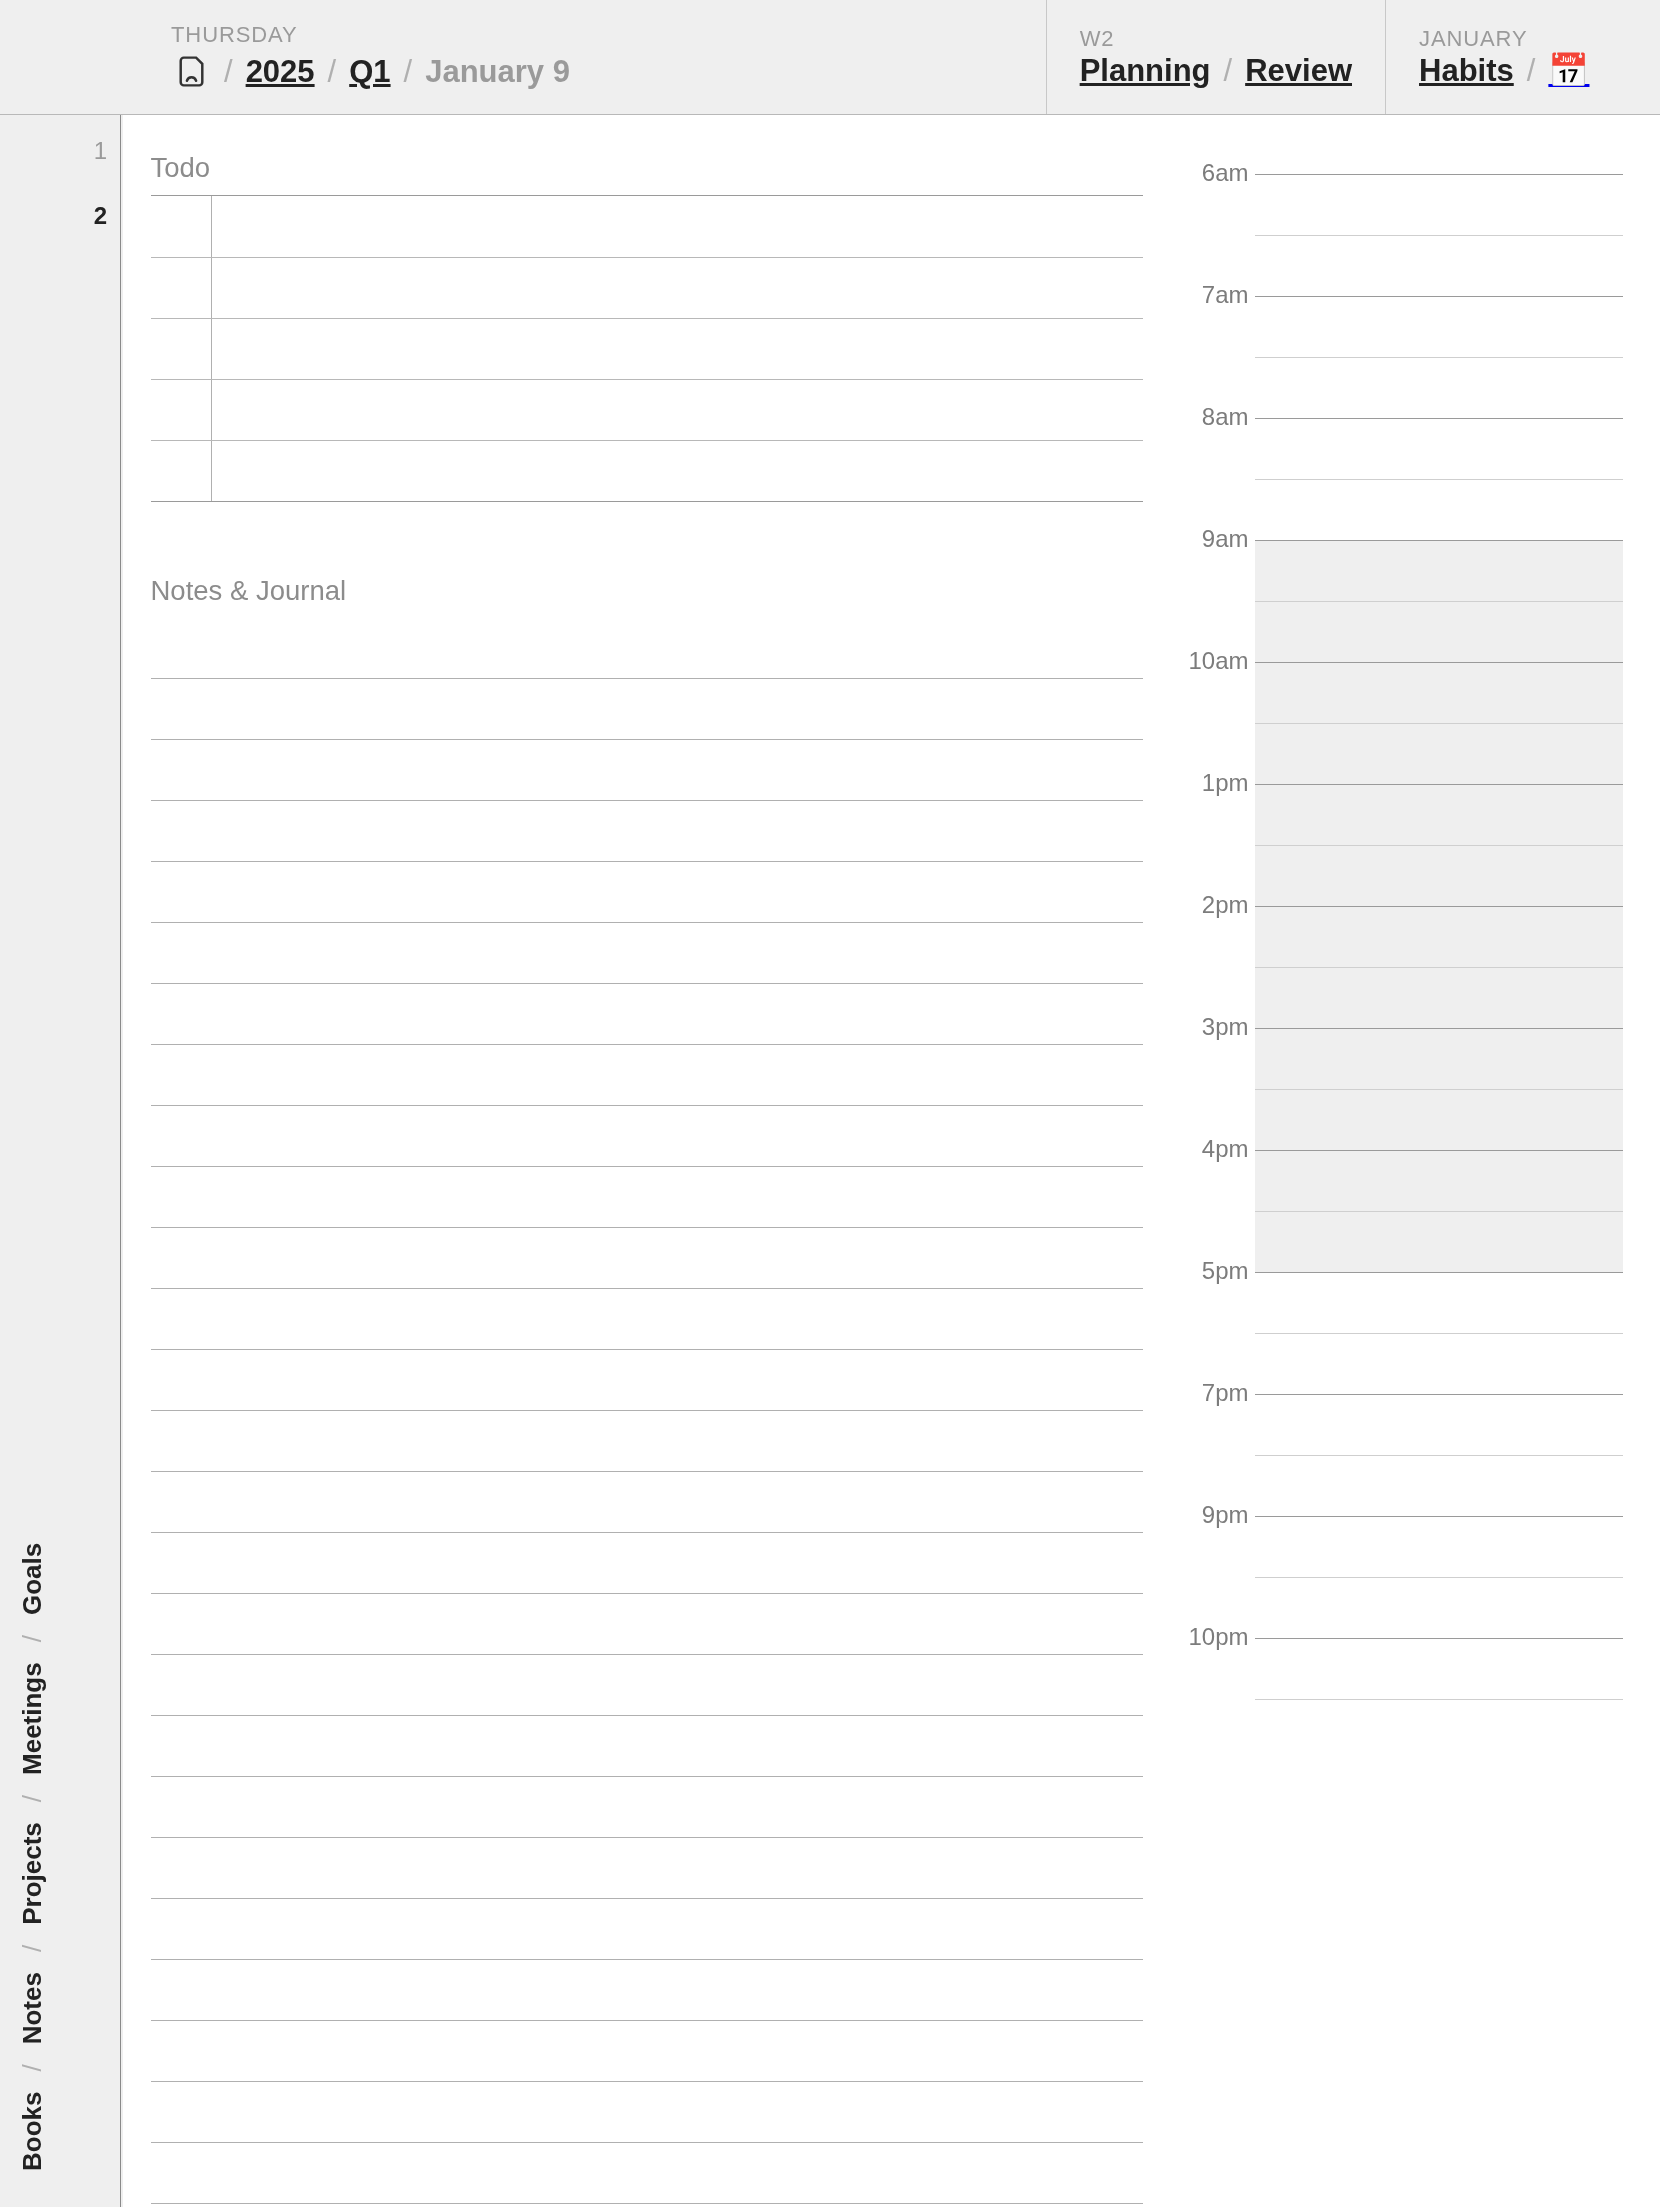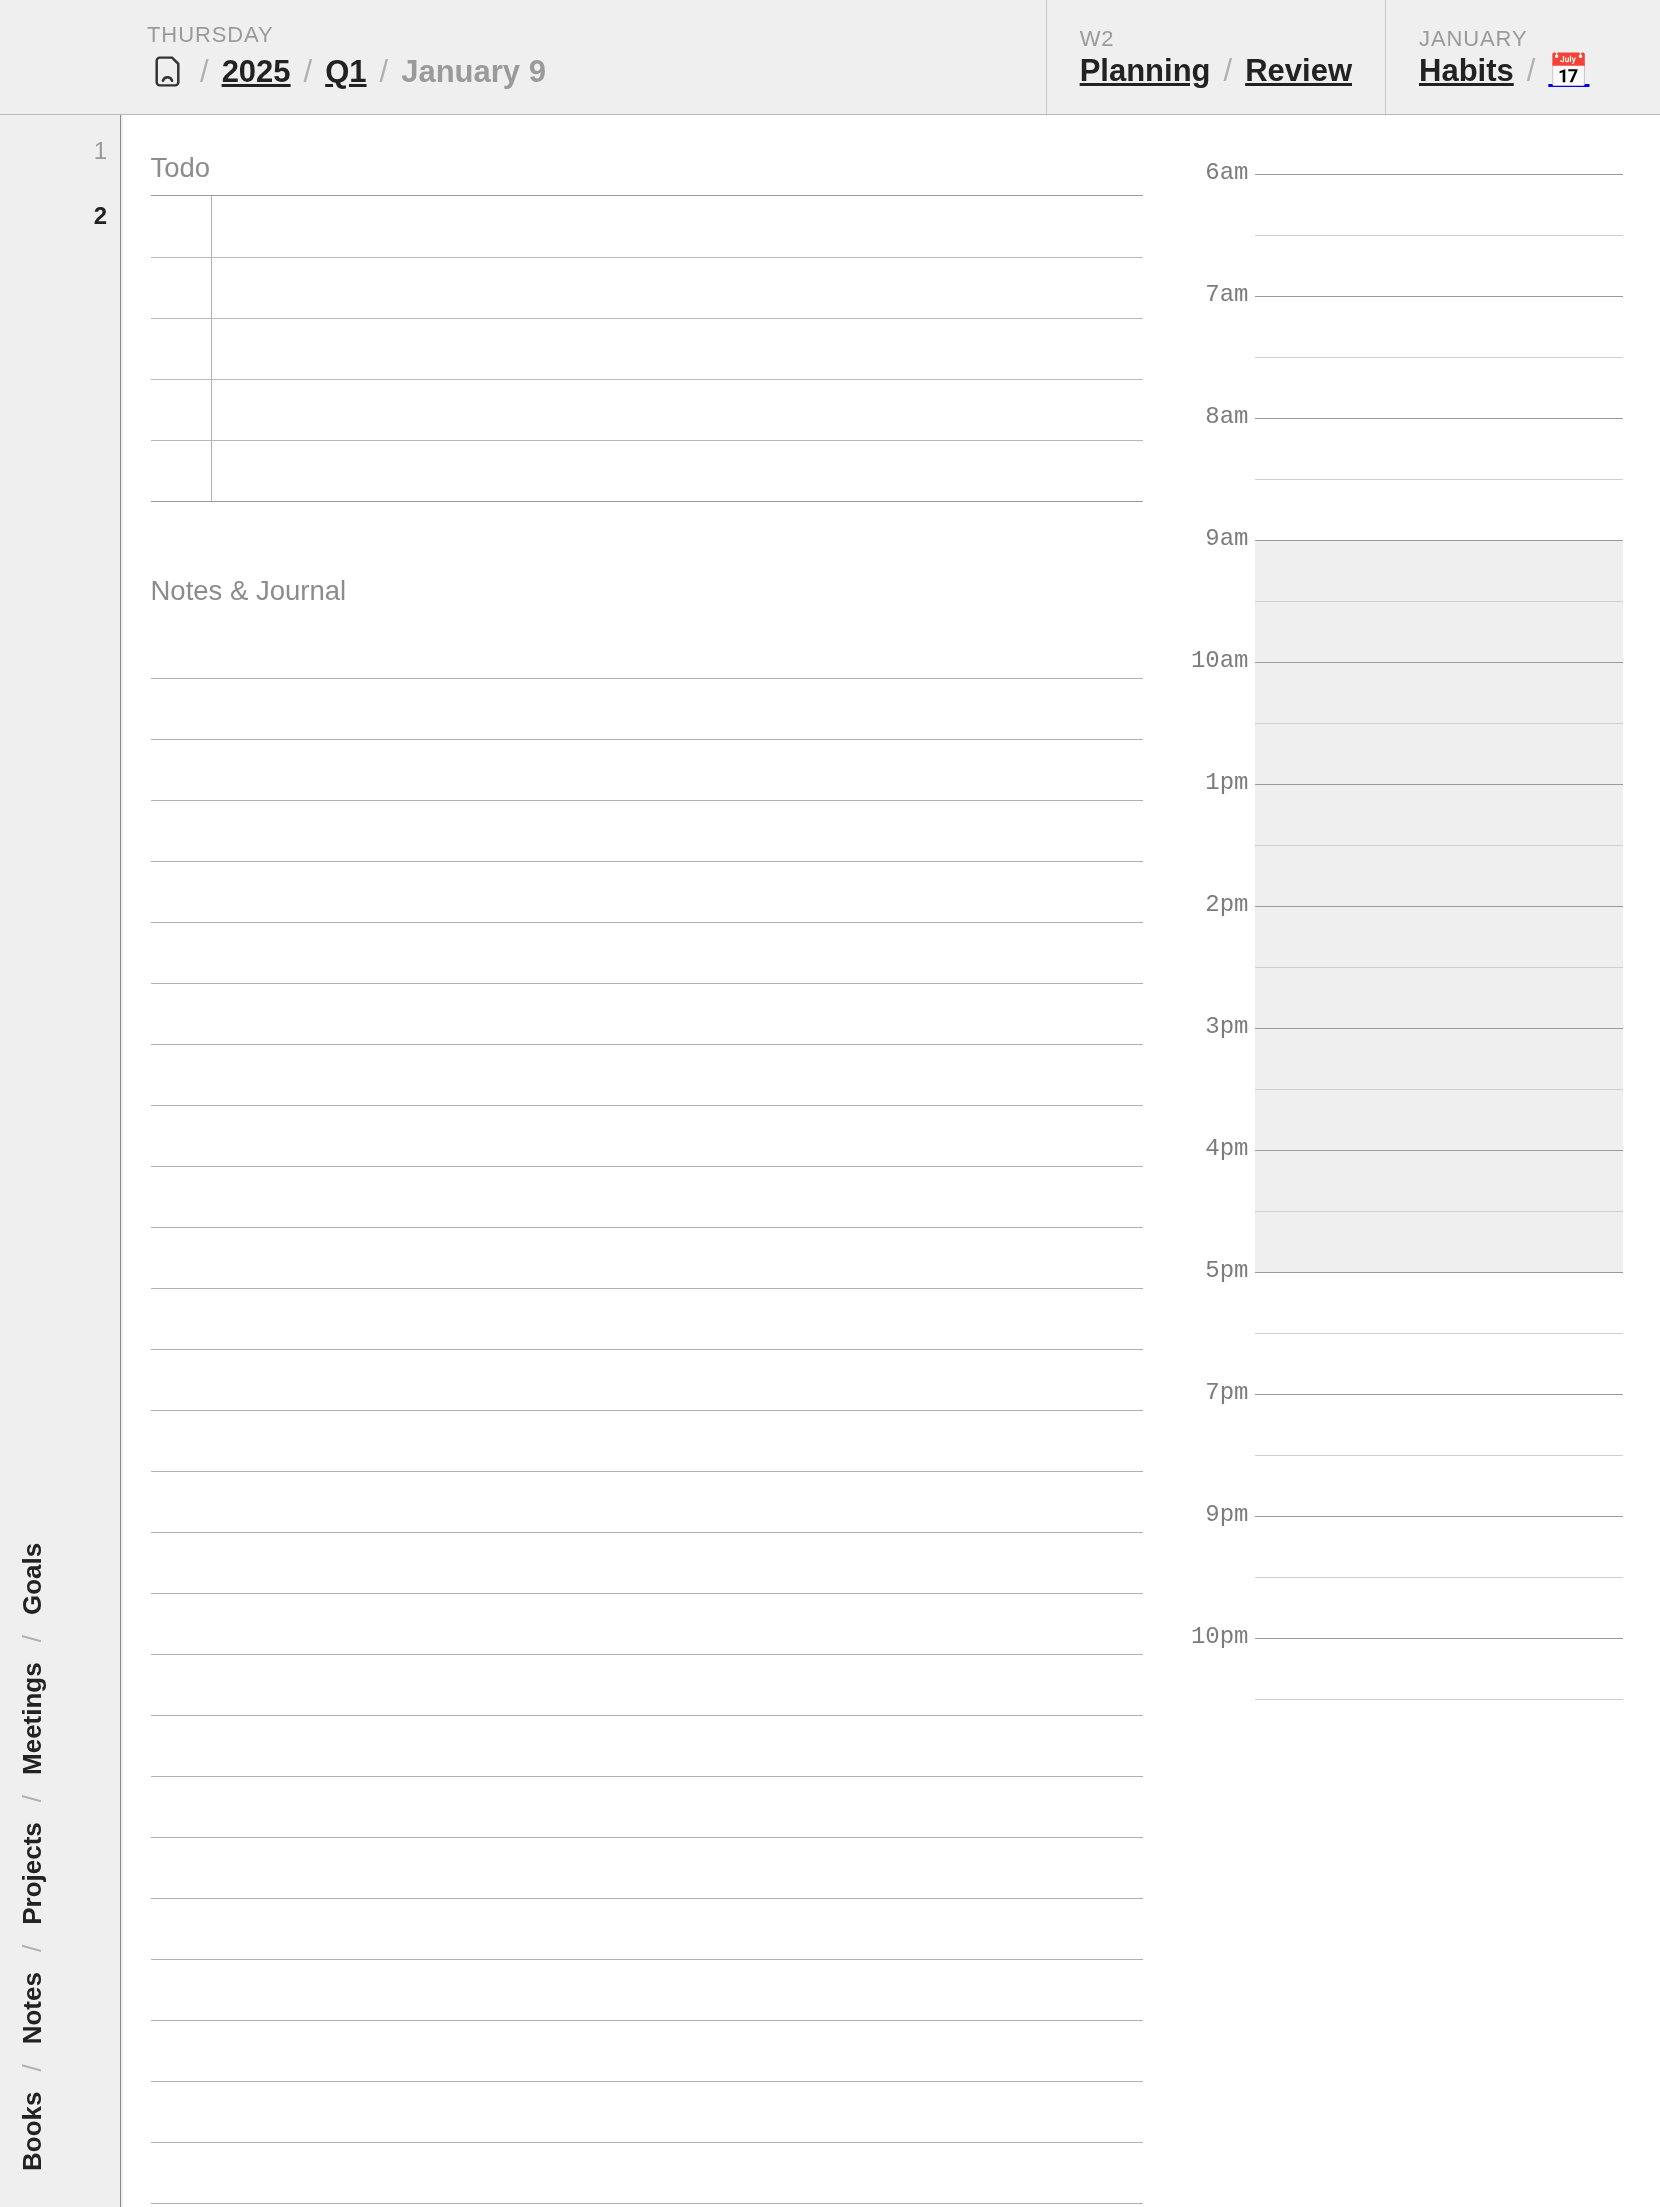--- a/index.html
+++ b/index.html
@@ -15,20 +15,21 @@
   }
 
   
   .header {
     position: absolute;
     left: 0; top: 0; right: 0;
     height: 115px;
     background: #efefef;
     border-bottom: 0.9px solid #b8b8b8;
     display: flex;
+    padding-left: 24px;
   }
   .header-left {
     flex: 1 1 auto;
     padding-left: 147px;
     display: flex;
     flex-direction: column;
     justify-content: center;
     gap: 3.7px;
   }
   .header-cell {
@@ -151,21 +152,20 @@
   
   .time-col {
     position: absolute;
     right: 37px;
     top: 59px;
     width: 441px;
   }
   .hour-row {
     height: 122px;
     position: relative;
-    font-family: Liberation Mono, monospace;
   }
   .hour-row .hour-label {
     position: absolute;
     left: -5.5px;
     top: -14.7px;
     width: 72px;
     text-align: right;
     color: #7c7c7c;
     font-size: 24px;
   }

